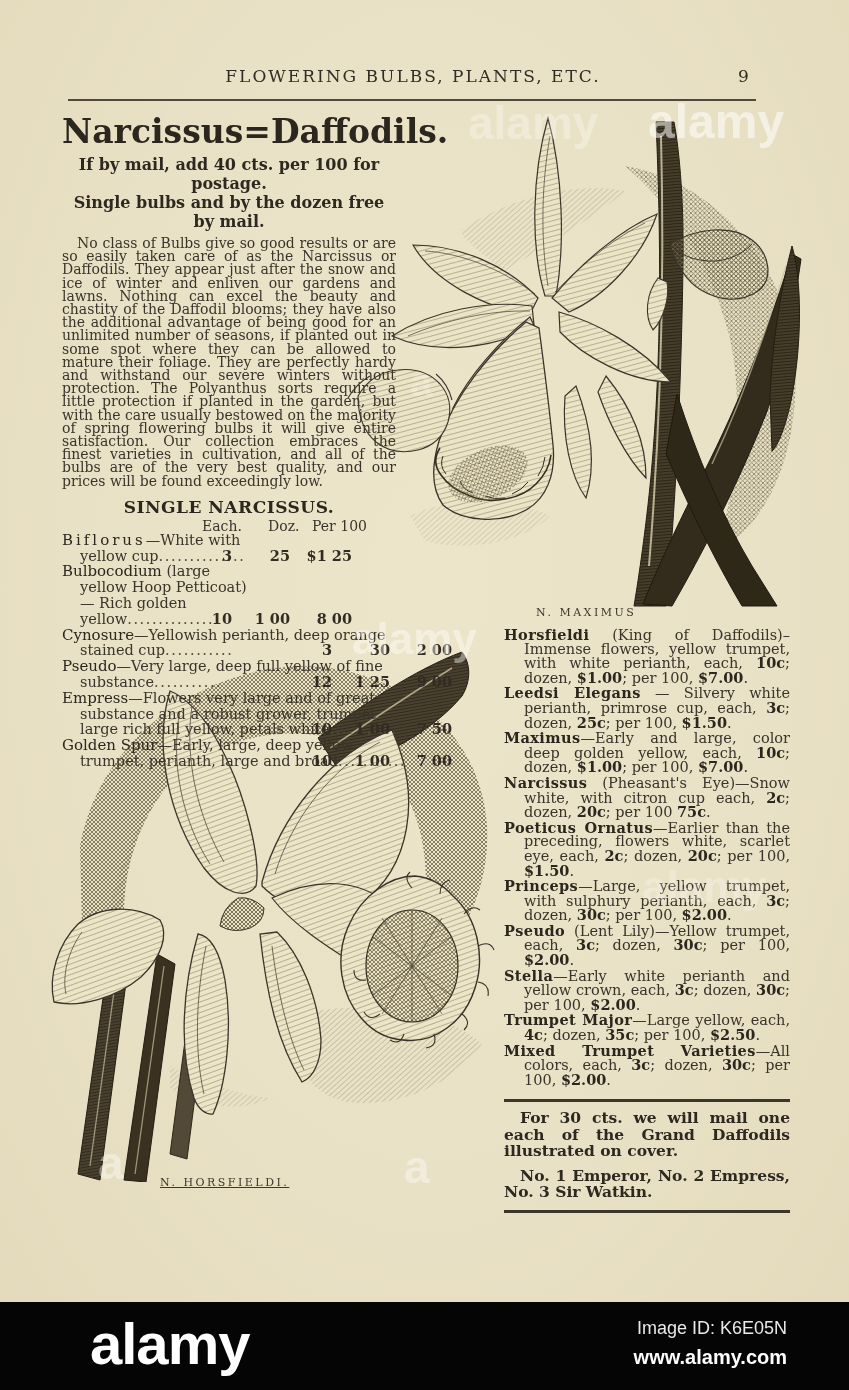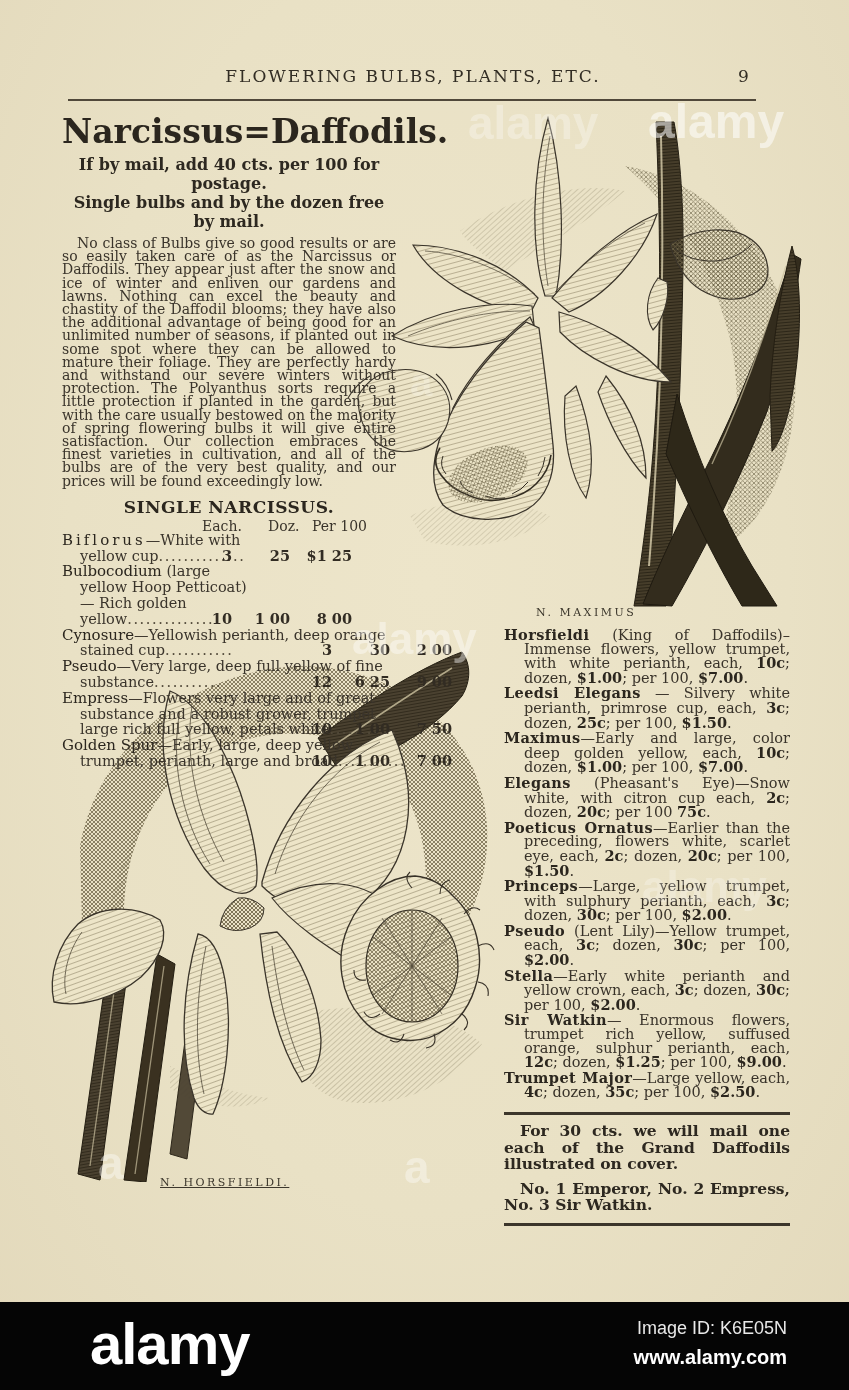--- a/index.html
+++ b/index.html
@@ -232,48 +232,48 @@
             <span class="pn">1 00</span>
             <span class="pn">8 00</span>
           </span></div>
         <div class="prow wide"><span class="ptext"><b class="pname">Cynosure</b>—Yellowish perianth, deep orange stained cup<span class="dots"></span></span><span class="nums">
             <span class="pn">3</span>
             <span class="pn">30</span>
             <span class="pn">2 00</span>
           </span></div>
         <div class="prow wide"><span class="ptext"><b class="pname">Pseudo</b>—Very large, deep full yellow of fine substance<span class="dots"></span></span><span class="nums">
             <span class="pn">12</span>
-            <span class="pn">6 25</span>
+            <span class="pn">1 25</span>
             <span class="pn">9 00</span>
           </span></div>
         <div class="prow wide"><span class="ptext"><b class="pname">Empress</b>—Flowers very large and of great substance and a robust grower, trumpet large rich full yellow, petals white<span class="dots"></span></span><span class="nums">
             <span class="pn">10</span>
             <span class="pn">1 00</span>
             <span class="pn">7 50</span>
           </span></div>
         <div class="prow wide"><span class="ptext"><b class="pname">Golden Spur</b>—Early, large, deep yellow trumpet, perianth, large and broad<span class="dots"></span></span><span class="nums">
             <span class="pn">10</span>
             <span class="pn">1 00</span>
             <span class="pn">7 00</span>
           </span></div>
       </div>
   </div>
 
   <div class="col-right">
     <div id="variety-list">
         <div class="ventry"><b class="vname">Horsfieldi</b> (King of Daffodils)–Immense flowers, yellow trumpet, with white perianth, each, <b>10c</b>; dozen, <b>$1.00</b>; per 100, <b>$7.00</b>.</div>
         <div class="ventry"><b class="vname">Leedsi Elegans</b> — Silvery white perianth, primrose cup, each, <b>3c</b>; dozen, <b>25c</b>; per 100, <b>$1.50</b>.</div>
         <div class="ventry"><b class="vname">Maximus</b>—Early and large, color deep golden yellow, each, <b>10c</b>; dozen, <b>$1.00</b>; per 100, <b>$7.00</b>.</div>
-        <div class="ventry"><b class="vname">Elegans</b> (Pheasant's Eye)—Snow white, with citron cup each, <b>2c</b>; dozen, <b>20c</b>; per 100 <b>75c</b>.</div>
+        <div class="ventry"><b class="vname">Narcissus</b> (Pheasant's Eye)—Snow white, with citron cup each, <b>2c</b>; dozen, <b>20c</b>; per 100 <b>75c</b>.</div>
         <div class="ventry"><b class="vname">Poeticus Ornatus</b>—Earlier than the preceding, flowers white, scarlet eye, each, <b>2c</b>; dozen, <b>20c</b>; per 100, <b>$1.50</b>.</div>
         <div class="ventry"><b class="vname">Princeps</b>—Large, yellow trumpet, with sulphury perianth, each, <b>3c</b>; dozen, <b>30c</b>; per 100, <b>$2.00</b>.</div>
         <div class="ventry"><b class="vname">Pseudo</b> (Lent Lily)—Yellow trumpet, each, <b>3c</b>; dozen, <b>30c</b>; per 100, <b>$2.00</b>.</div>
         <div class="ventry"><b class="vname">Stella</b>—Early white perianth and yellow crown, each, <b>3c</b>; dozen, <b>30c</b>; per 100, <b>$2.00</b>.</div>
-        <div class="ventry"><b class="vname">Sir Watkin</b>— Enormous flowers, trumpet rich yellow, suffused orange, sulphur perianth, each, <b>12c</b>; dozen, <b>$1.25</b>; per 100, <b>$9.00</b>.</div>
         <div class="ventry"><b class="vname">Trumpet Major</b>—Large yellow, each, <b>4c</b>; dozen, <b>35c</b>; per 100, <b>$2.50</b>.</div>
+        <div class="ventry"><b class="vname">Mixed Trumpet Varieties</b>—All colors, each, <b>3c</b>; dozen, <b>30c</b>; per 100, <b>$2.00</b>.</div>
       </div>
     <div class="note-rule"></div>
     <p class="foot-note">For 30 cts. we will mail one each of the Grand Daffodils illustrated on cover.</p>
     <p class="foot-note second">No. 1 Emperor, No. 2 Empress, No. 3 Sir Watkin.</p>
     <div class="note-rule bottom"></div>
   </div>
 
   <span class="wm wm1">alamy</span>
   <span class="wm wm2">alamy</span>
   <span class="wm wm3">alamy</span>

